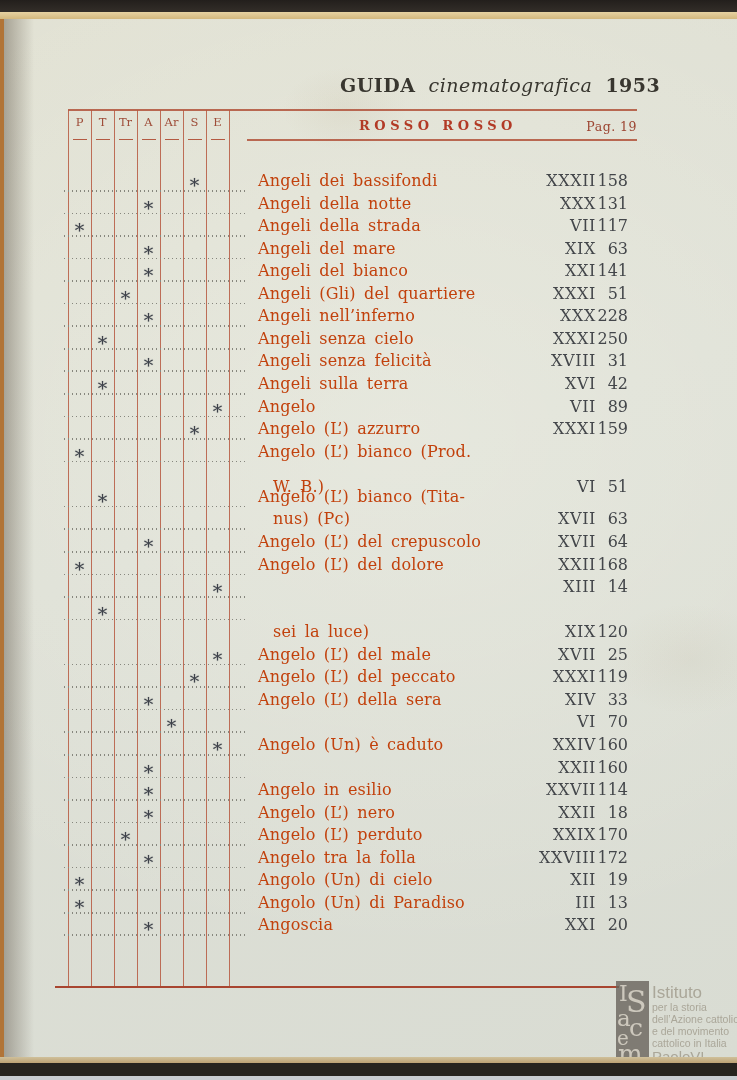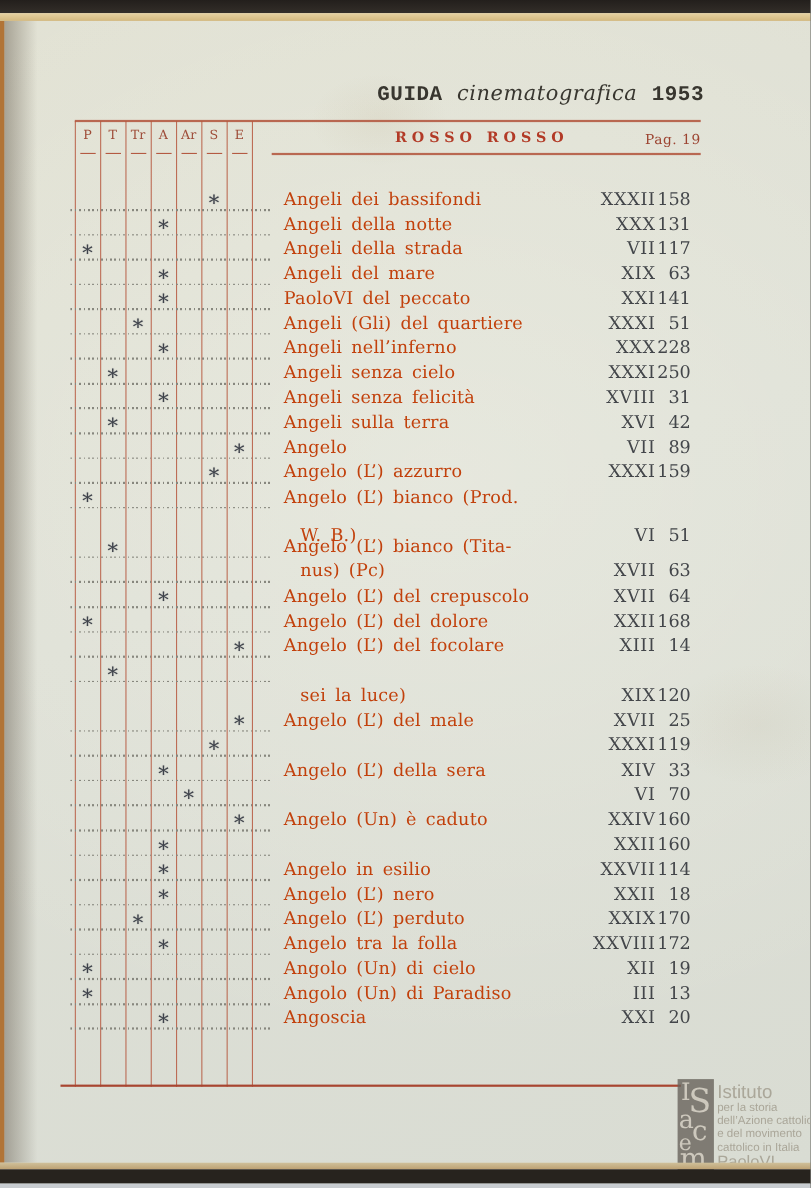--- a/index.html
+++ b/index.html
@@ -22,21 +22,21 @@
            radial-gradient(90px 60px at 345px 90px, rgba(150,120,70,.07), transparent 70%),
            radial-gradient(120px 80px at 690px 640px, rgba(140,115,70,.06), transparent 70%),
            radial-gradient(900px 700px at 55% 40%, rgba(255,255,244,.25), transparent 75%),
            linear-gradient(160deg, #e2e2d4 0%, #dee0d6 45%, #d9dcd3 100%);}
   .spine{position:absolute;left:0;top:19px;width:4px;height:1038px;background:#b17437;}
   .spine-shadow{position:absolute;left:4px;top:19px;width:30px;height:1038px;
          background:linear-gradient(90deg,rgba(70,58,44,.38),rgba(70,58,44,0));}
   
   .book-title{position:absolute;left:340px;top:74px;width:300px;text-align:right;
          font-size:19px;color:#38362f;letter-spacing:.5px;white-space:nowrap;}
-  .book-title b{font-weight:bold;font-family:Liberation Mono, monospace;}
+  .book-title b{font-weight:bold;}
   .book-title i{font-style:italic;font-weight:normal;}
   .rule{position:absolute;height:2px;background:#b45a42;opacity:.9;}
   .rule1{left:68px;top:109px;width:569px;}
   .rule2{left:247px;top:139px;width:390px;height:1.6px;}
   .section-title{position:absolute;left:318px;top:118px;width:240px;text-align:center;
          font-size:13px;font-weight:bold;color:#b23a26;letter-spacing:4.5px;white-space:nowrap;}
   .page-label{position:absolute;left:552px;top:119px;width:85px;text-align:right;
          font-size:12.5px;color:#9c4431;letter-spacing:.5px;}
   
   .vline{position:absolute;top:110px;height:878px;width:1.2px;background:rgba(182,88,64,.85);}
@@ -135,21 +135,21 @@
       <div class="row" style="top: 237.68px;">
         <div class="leader"></div>
         <div class="mark" style="left: 140.5px;">*</div>
         <div class="etitle">Angeli del mare</div>
         <div class="evol">XIX</div>
         <div class="epage">63</div>
       </div>
       <div class="row" style="top: 260.24px;">
         <div class="leader"></div>
         <div class="mark" style="left: 140.5px;">*</div>
-        <div class="etitle">PaoloVI del peccato</div>
+        <div class="etitle">Angeli del bianco</div>
         <div class="evol">XXI</div>
         <div class="epage">141</div>
       </div>
       <div class="row" style="top: 282.8px;">
         <div class="leader"></div>
         <div class="mark" style="left: 117.5px;">*</div>
         <div class="etitle">Angeli (Gli) del quartiere</div>
         <div class="evol">XXXI</div>
         <div class="epage">51</div>
       </div>
@@ -226,21 +226,20 @@
       <div class="row" style="top: 553.52px;">
         <div class="leader"></div>
         <div class="mark" style="left: 71.5px;">*</div>
         <div class="etitle">Angelo (L’) del dolore</div>
         <div class="evol">XXII</div>
         <div class="epage">168</div>
       </div>
       <div class="row" style="top: 576.08px;">
         <div class="leader"></div>
         <div class="mark" style="left: 209.5px;">*</div>
-        <div class="etitle">Angelo (L’) del focolare</div>
         <div class="evol">XIII</div>
         <div class="epage">14</div>
       </div>
       <div class="row" style="top: 598.64px;">
         <div class="leader"></div>
         <div class="mark" style="left: 94.5px;">*</div>
       </div>
       <div class="row" style="top: 621.2px;">
         <div class="etitle indent">sei la luce)</div>
         <div class="evol">XIX</div>
@@ -249,20 +248,21 @@
       <div class="row" style="top: 643.76px;">
         <div class="leader"></div>
         <div class="mark" style="left: 209.5px;">*</div>
         <div class="etitle">Angelo (L’) del male</div>
         <div class="evol">XVII</div>
         <div class="epage">25</div>
       </div>
       <div class="row" style="top: 666.32px;">
         <div class="leader"></div>
         <div class="mark" style="left: 186.5px;">*</div>
+        <div class="etitle">Angelo (L’) del peccato</div>
         <div class="evol">XXXI</div>
         <div class="epage">119</div>
       </div>
       <div class="row" style="top: 688.88px;">
         <div class="leader"></div>
         <div class="mark" style="left: 140.5px;">*</div>
         <div class="etitle">Angelo (L’) della sera</div>
         <div class="evol">XIV</div>
         <div class="epage">33</div>
       </div>

